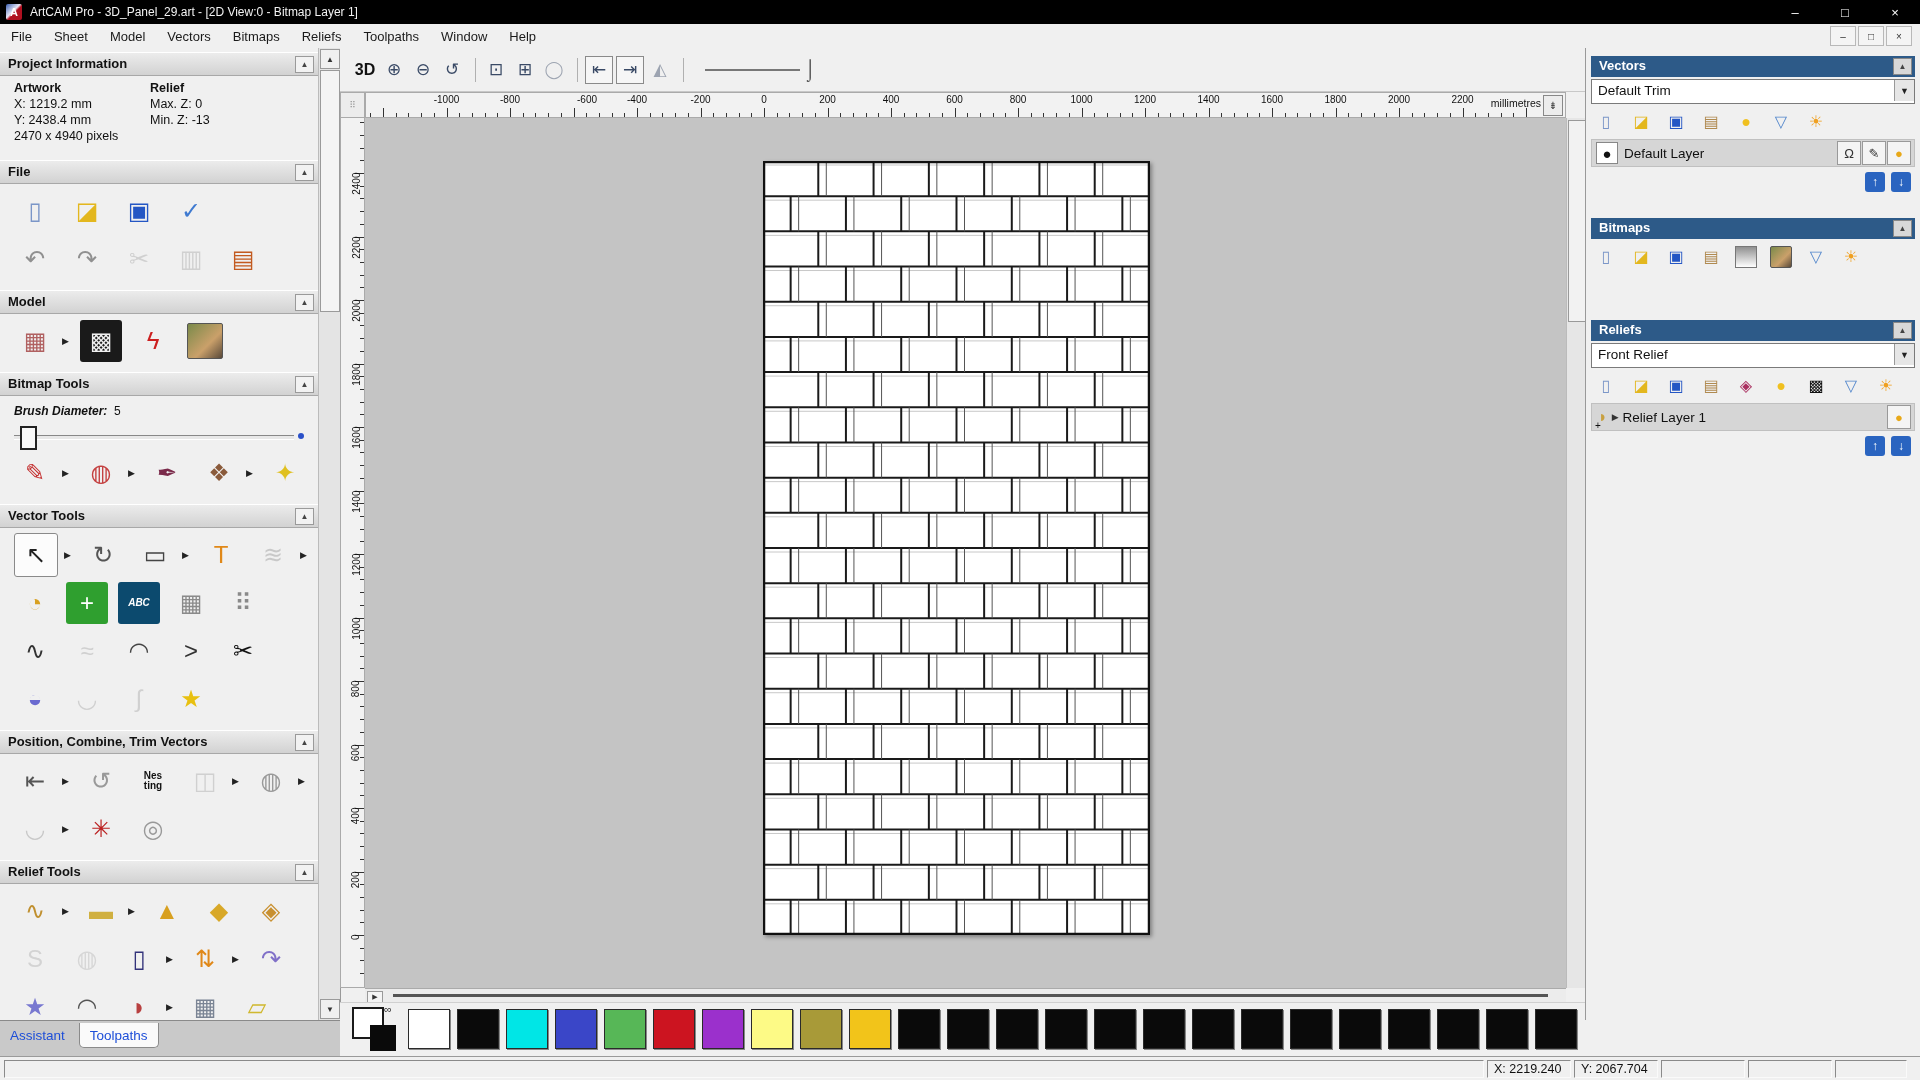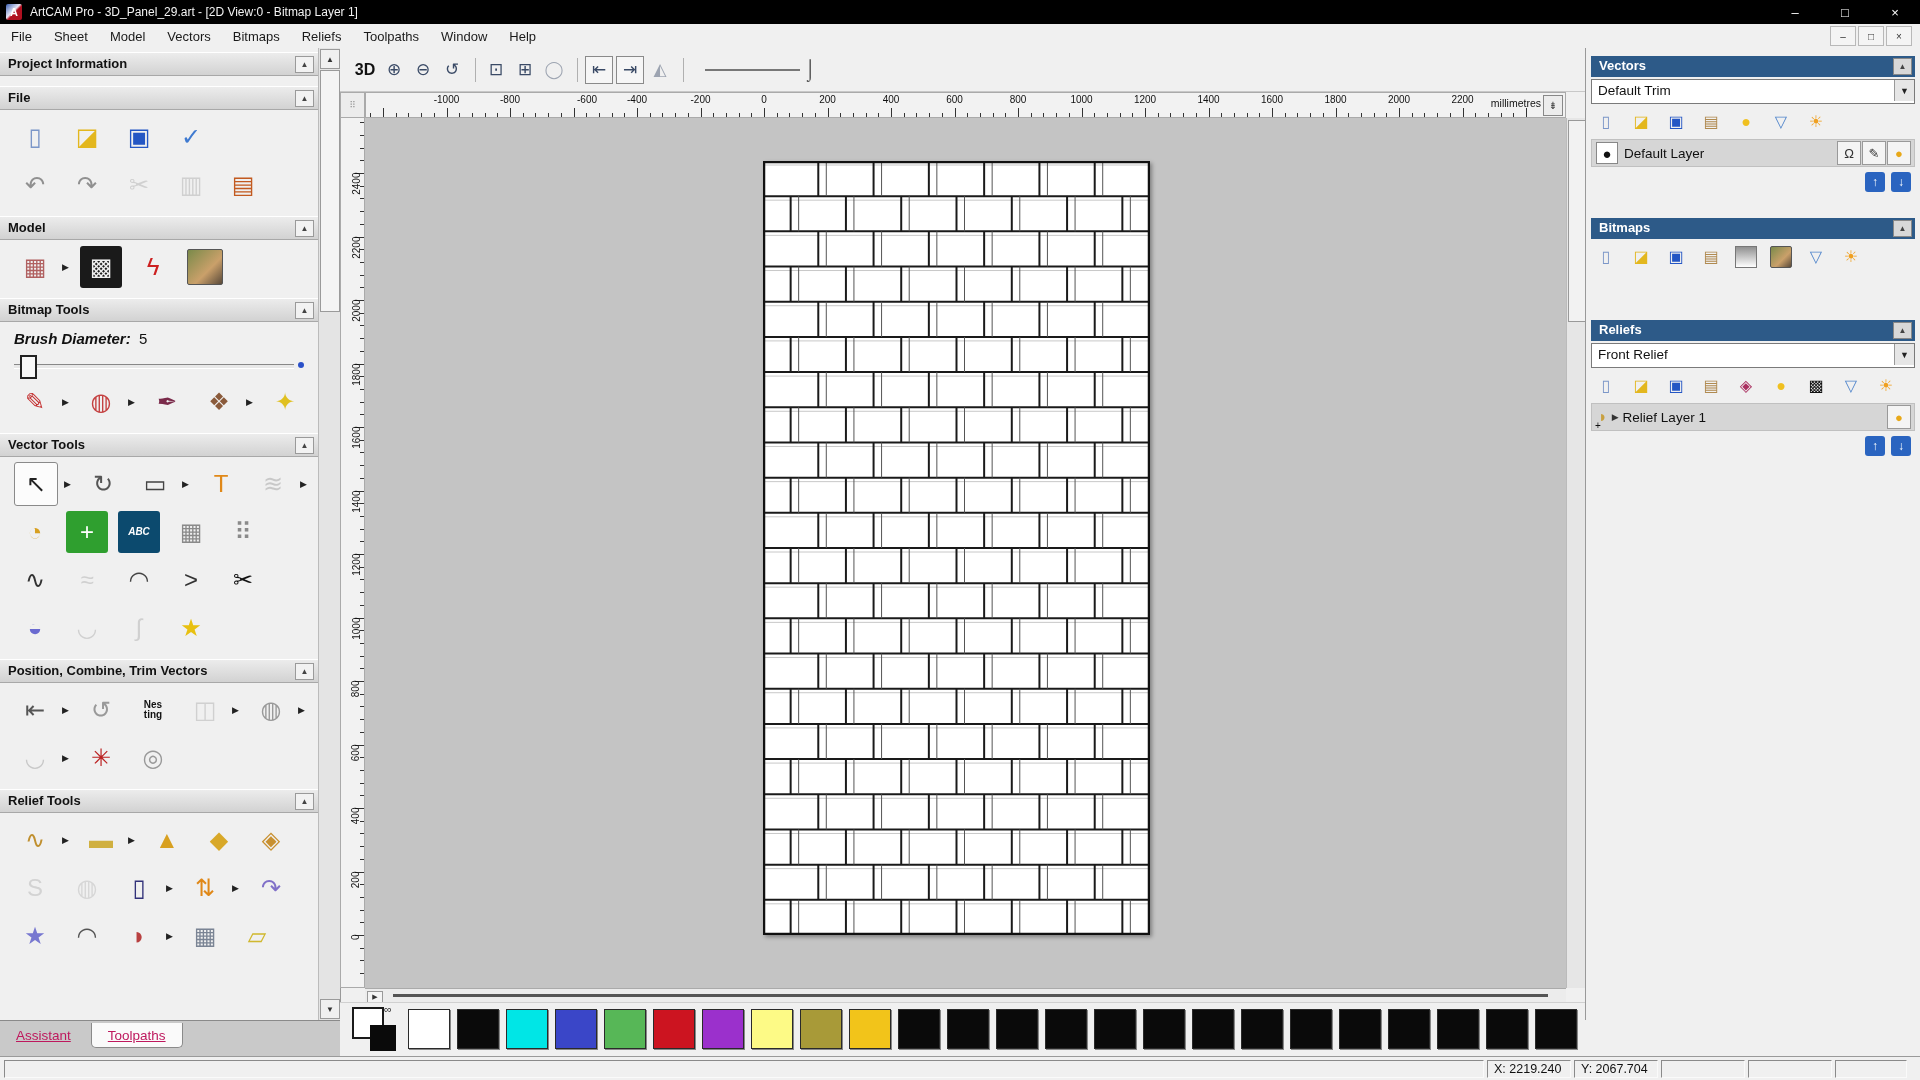--- a/index.html
+++ b/index.html
@@ -35,38 +35,38 @@
   #proj-info .col2{position:absolute;left:150px;top:4px;line-height:16px;}
   .pi-head{font-weight:bold;}
   .icon-row{display:flex;align-items:center;gap:10px;padding-left:14px;margin-top:6px;height:42px;}
   .tool{width:42px;height:42px;display:flex;align-items:center;justify-content:center;font-size:24px;border-radius:3px;}
   .tool.active{background:#fcfcfc;border:1px solid #8a8a8a;}
   .tool .glyph{line-height:1;}
   .tool .tiny{font-size:10px;font-weight:bold;line-height:10px;text-align:center;white-space:pre-line;}
   .fly{width:8px;font-size:9px;color:#222;margin-left:-4px;}
   .art-tile{background:linear-gradient(135deg,#7a8a4a 0%,#caa06a 60%,#5a4a3a 100%);border:1px solid #555;width:80%;height:80%;border-radius:2px;}
   .grad-tile{background:linear-gradient(180deg,#909090,#ffffff);border:1px solid #777;width:80%;height:80%;}
-  #brush-row{padding-left:14px;margin-top:8px;font-size:15px;color:#111;}
+  #brush-row{padding-left:14px;margin-top:8px;font-size:12px;color:#111;}
   #brush-label{font-style:italic;font-weight:bold;}
   #brush-slider{position:relative;margin:8px 14px 0 14px;height:20px;}
   #brush-track{position:absolute;left:0;right:10px;top:9px;height:3px;background:#e8e8e8;border-top:1px solid #888;border-bottom:1px solid #fff;}
   #brush-handle{position:absolute;left:6px;top:0;width:13px;height:20px;background:#f8f8f8;border:2px solid #222;}
   #brush-dot{position:absolute;right:0;top:7px;width:6px;height:6px;border-radius:50%;background:#2a50c8;}
 
   
   #a-scroll{position:absolute;left:318px;top:0;width:21px;height:972px;background:#e4e4e4;border-left:1px solid #bbb;}
   .sbtn{position:absolute;left:1px;width:18px;height:18px;background:#f0f0f0;border:1px solid #9a9a9a;font-size:8px;color:#333;
         display:flex;align-items:center;justify-content:center;}
   #a-thumb{position:absolute;left:1px;top:22px;width:18px;height:240px;background:#f4f4f4;border:1px solid #9a9a9a;}
 
   
   .tabstrip{height:36px;background:#c9c9c9;border-top:1px solid #8a8a8a;display:flex;align-items:flex-start;padding-top:2px;}
   #left-tabs{left:0;top:1020px;width:340px;}
   #right-tabs{left:1585px;top:1020px;width:335px;}
-  .tab{height:24px;display:flex;align-items:center;padding:0 16px;font-size:13.5px;color:#be185d;text-decoration:underline;}
+  .tab{height:24px;display:flex;align-items:center;padding:0 10px;font-size:13.5px;color:#1d4ed8;}
   .tab.boxed{background:#fafafa;border:1px solid #8a8a8a;border-top:none;border-radius:0 0 5px 5px;margin-left:4px;}
   .tab.plain{background:transparent;}
   .tab.inactive{background:#e0e0e0;}
 
   
   #view-toolbar{left:340px;top:48px;width:1245px;height:44px;background:#f0f0f0;border-bottom:1px solid #c8c8c8;
                 display:flex;align-items:center;padding-left:12px;box-sizing:border-box;}
   .vtb{min-width:26px;height:26px;display:flex;align-items:center;justify-content:center;font-size:17px;color:#3a4a66;margin-right:3px;}
   .vtb.textbtn{font-weight:bold;color:#111;font-size:16px;}
   .vtb.boxed{border:1px solid #8a8a8a;background:#f6f6f6;}
@@ -166,20 +166,33 @@
       <div class="mdibtn">×</div>
     </div>
   </div>
 
   <div id="assistant" class="abs">
     <div id="assistant-content">
 
       <div class="sec-header" style="margin-top:4px;">
         <span>Project Information</span>
         <div class="collapse-btn">▲</div>
+      </div>
+      <div id="proj-info">
+        <div class="col1">
+          <div class="pi-head">Artwork</div>
+          <div>X: 1219.2 mm</div>
+          <div>Y: 2438.4 mm</div>
+          <div>2470 x 4940 pixels</div>
+        </div>
+        <div class="col2">
+          <div class="pi-head">Relief</div>
+          <div>Max. Z: 0</div>
+          <div>Min. Z: -13</div>
+        </div>
       </div>
 
       <div class="sec-header">
         <span>File</span>
         <div class="collapse-btn">▲</div>
       </div>
       <div>
           <div class="icon-row">
             <div class="tool">
               <span class="glyph" style="color: rgb(123, 150, 200);">▯</span>

